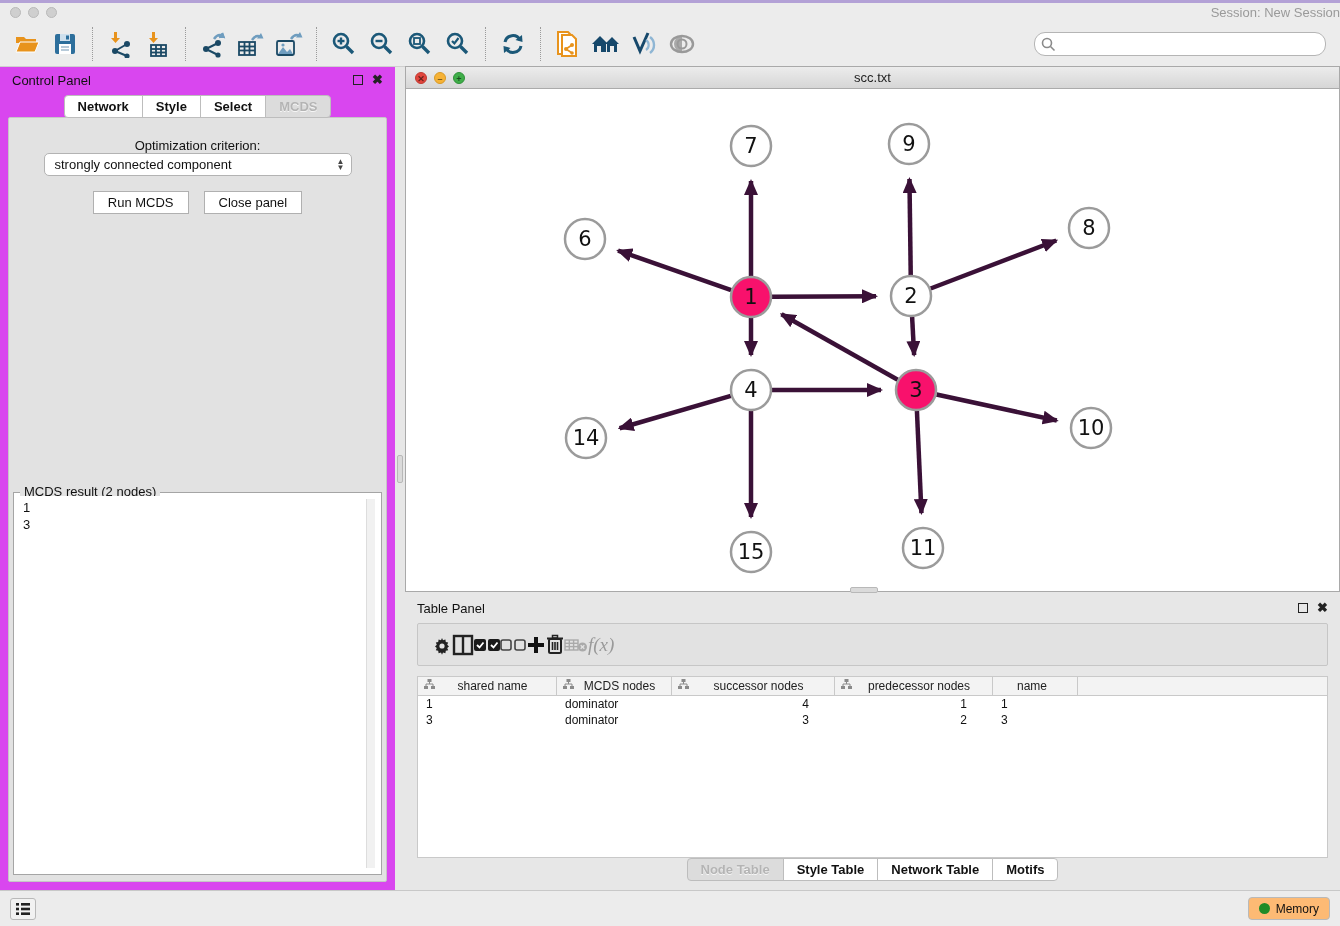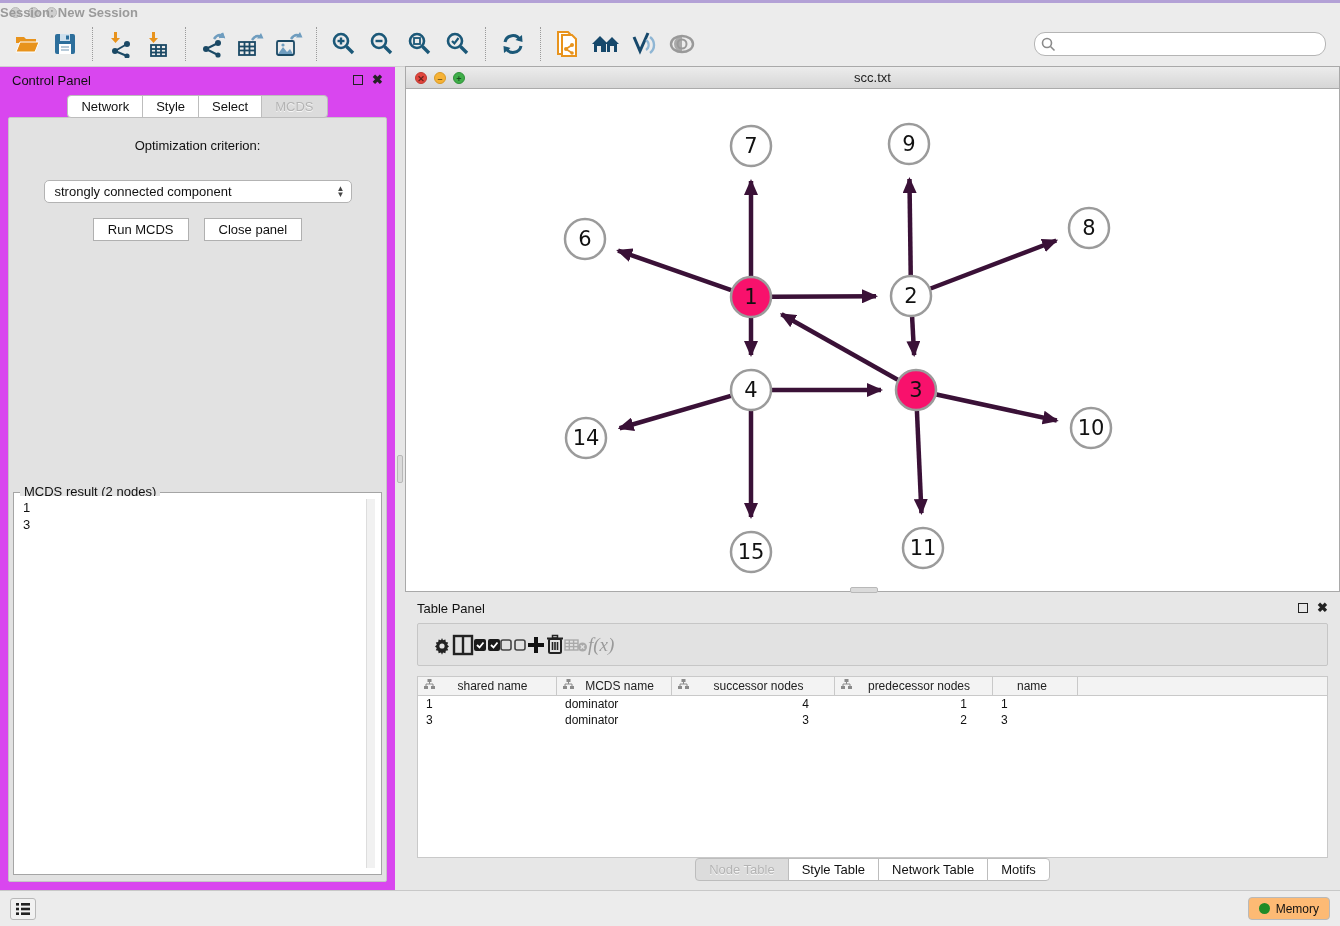--- a/index.html
+++ b/index.html
@@ -4,44 +4,44 @@
 <style>
   * { margin:0; padding:0; box-sizing:border-box; }
   html,body { width:1340px; height:926px; font-family:"Liberation Sans",sans-serif; }
   .window { position:relative; width:1340px; height:926px; background:#E7E7E7; overflow:hidden; }
 
   
   .top-strip { position:absolute; left:0; top:0; width:1340px; height:3px; background:#B3A1D6; }
   .titlebar { position:absolute; left:0; top:3px; width:1340px; height:19px; background:#ECECEC; display:flex; align-items:center; }
   .tl-dots { display:flex; gap:7px; margin-left:10px; }
   .tl-dot { width:11px; height:11px; border-radius:50%; background:#CFCFCF; border:1px solid #B9B9B9; }
-  .win-title { position:absolute; left:0; right:0; text-align:left; font-size:13px; color:#9A9A9A;font-weight:bold; }
+  .win-title { position:absolute; left:0; right:0; text-align:right; font-size:13px; color:#9A9A9A; }
 
   .toolbar { position:absolute; left:0; top:22px; width:1340px; height:45px; background:#ECECEC; border-bottom:1px solid #CFCFCF; display:flex; align-items:center; padding:0 8px; }
   .tb-btn { width:38px; height:38px; display:flex; align-items:center; justify-content:center; flex:0 0 auto; }
   .tb-sep { width:1px; height:34px; border-left:1px dotted #9B9B9B; margin:0 8px; flex:0 0 auto; }
   .tb-spacer { flex:1 1 auto; }
   .searchbox { width:292px; height:24px; background:#FFF; border:1px solid #B5B5B5; border-radius:11px; display:flex; align-items:center; padding:0 6px; margin-right:6px; }
   .searchbox input { border:none; outline:none; flex:1; font-size:13px; background:transparent; margin-left:4px; }
 
   
   .control-panel { position:absolute; left:0; top:67px; width:395px; height:823px; background:#d946ef; }
   .panel-head { height:26px; display:flex; align-items:center; padding:0 12px; }
   .panel-head .ptitle { font-size:13px; color:#111; }
   .panel-head .ph-icons { margin-left:auto; display:flex; gap:9px; align-items:center; }
   .float-ic { width:10px; height:10px; border:1.5px solid #222; background:transparent; }
   .close-ic { font-size:13px; font-weight:bold; color:#222; line-height:10px; }
   .cp-tabs { display:flex; justify-content:center; margin-top:2px; position:relative; z-index:2; }
-  .seg { border:1px solid #BDBDBD; background:#FFF; color:#111; font-size:13px; padding:3px 13px; margin-left:-1px; cursor:default; }
+  .seg { border:1px solid #BDBDBD; background:#FFF; color:#111; font-size:13px; padding:3px 13px; margin-left:-1px; cursor:default;font-weight:bold; }
   .seg:first-child { border-radius:4px 0 0 4px; margin-left:0; }
   .seg:last-child { border-radius:0 4px 4px 0; }
   .seg.active { background:#DCDCDC; color:#B4B4B4; text-shadow:0 1px 0 #F6F6F6; }
   .cp-inset { position:absolute; left:8px; right:8px; top:50px; bottom:8px; background:#E2E2E2; border:1px solid #C6C6C6; border-radius:2px; }
   .opt-label { text-align:center; font-size:13px; color:#111; margin-top:20px; }
-  .combo { width:308px; height:23px; margin:27px auto 0; background:#FFF; border:1px solid #B3B3B3; border-radius:5px; display:flex; align-items:center; padding:0 6px 0 10px; font-size:13px; color:#111; }
+  .combo { width:308px; height:23px; margin:0 auto 0; background:#FFF; border:1px solid #B3B3B3; border-radius:5px; display:flex; align-items:center; padding:0 6px 0 10px; font-size:13px; color:#111; }
   .combo .chevrons { margin-left:auto; display:flex; flex-direction:column; line-height:6px; font-size:8px; color:#444; }
   .btn-row { display:flex; justify-content:center; gap:15px; margin-top:15px; }
   .mac-btn { background:#FFF; border:1px solid #B0B0B0; border-radius:0; font-size:13px; color:#111; padding:3px 14px; font-family:"Liberation Sans",sans-serif; }
   .result-fieldset { position:absolute; left:4px; right:4px; bottom:6px; height:383px; border:1px solid #A5A5A5; background:#FFF; }
   .result-legend { position:absolute; top:-9px; left:6px; background:#E2E2E2; padding:0 4px; font-size:13px; color:#111; }
   .result-area { position:absolute; inset:3px; background:#FFF; overflow:hidden; }
   .result-area pre { font-family:"Liberation Sans",sans-serif; font-size:13px; line-height:17px; padding:3px 6px; color:#111; }
   .result-scroll { position:absolute; top:3px; bottom:3px; right:3px; width:9px; background:#F1F1F1; border-left:1px solid #DDD; }
 
   
@@ -452,21 +452,21 @@
           </div>
           <div class="th" style="width: 115px;">
             <span class="hier"><svg width="11" height="11" viewBox="0 0 11 11">
                 <g fill="#8A8A8A">
                   <rect x="3.5" y="0" width="4" height="3"></rect>
                   <rect x="0" y="7" width="4" height="3"></rect>
                   <rect x="7" y="7" width="4" height="3"></rect>
                 </g>
                 <path d="M5.5,3 v2 M2,7 v-2 h7 v2" stroke="#8A8A8A" stroke-width="1" fill="none"></path>
               </svg></span>
-            <span class="thlabel">MCDS name</span>
+            <span class="thlabel">MCDS nodes</span>
           </div>
           <div class="th" style="width: 163px;">
             <span class="hier"><svg width="11" height="11" viewBox="0 0 11 11">
                 <g fill="#8A8A8A">
                   <rect x="3.5" y="0" width="4" height="3"></rect>
                   <rect x="0" y="7" width="4" height="3"></rect>
                   <rect x="7" y="7" width="4" height="3"></rect>
                 </g>
                 <path d="M5.5,3 v2 M2,7 v-2 h7 v2" stroke="#8A8A8A" stroke-width="1" fill="none"></path>
               </svg></span>

